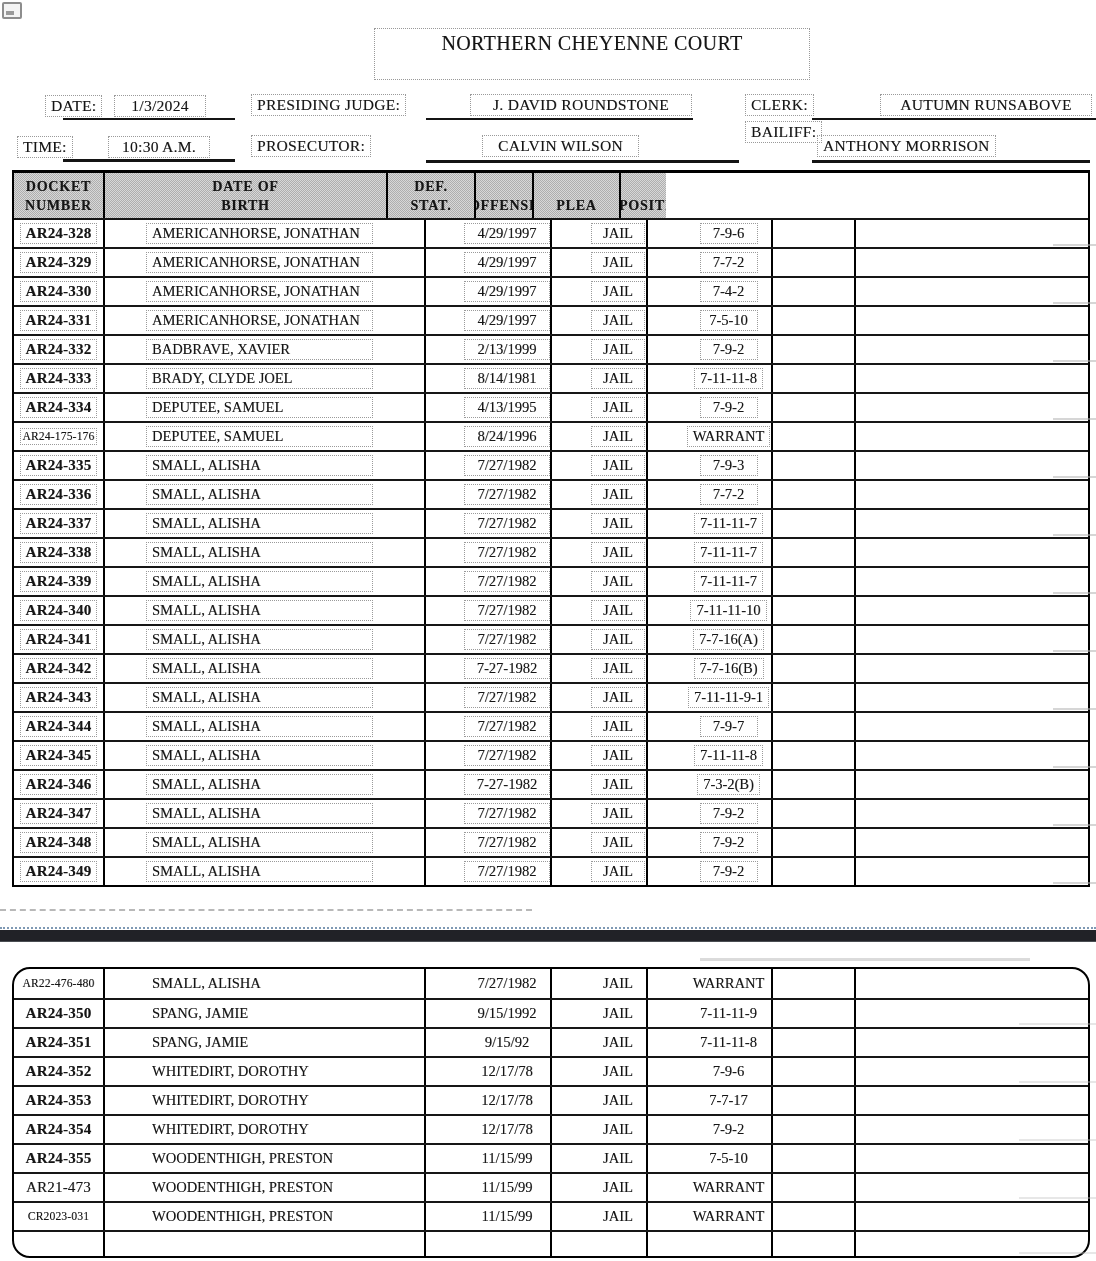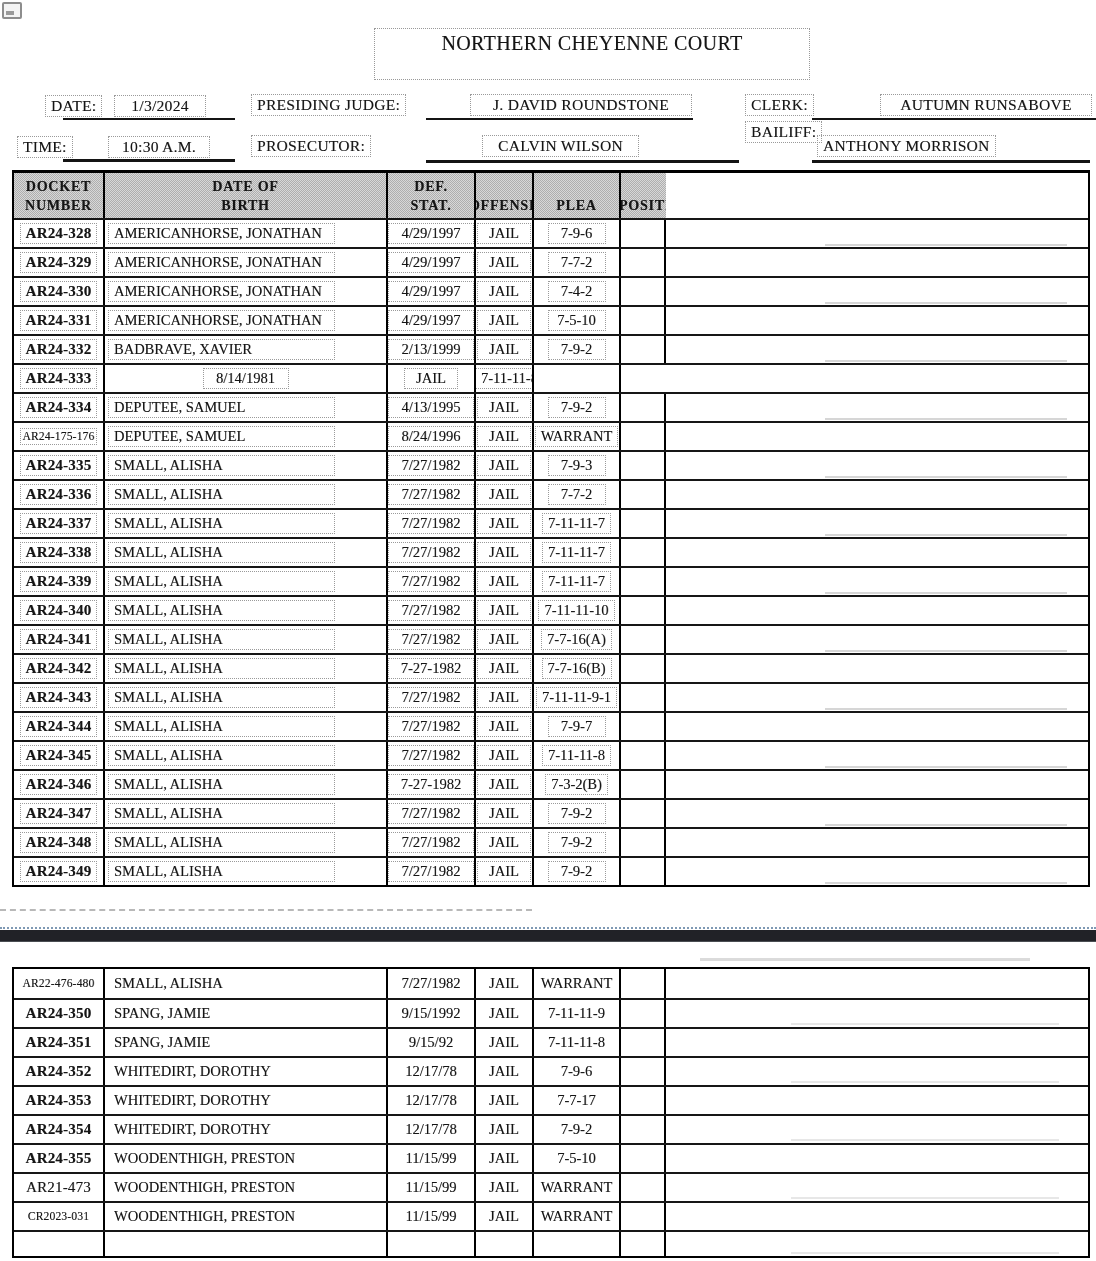--- a/index.html
+++ b/index.html
@@ -17,21 +17,21 @@
   
   .title-box{left:374px;top:28px;width:436px;height:52px;border:1px dotted #999;
     text-align:center;font-size:20px;line-height:25px;letter-spacing:0.4px;padding-top:2px;box-sizing:border-box;}
   
   .flabel,.fvalue{font-size:15.5px;letter-spacing:0.3px;}
   .uline{background:#141414;}
   
   .dtable{position:absolute;left:12px;width:1078px;border:2px solid #000;border-top:3px solid #000;box-sizing:border-box;background:#fff;}
   .hrow,.drow{display:grid;grid-template-columns:91px 283px 88px 58px 87px 45px 418px;box-sizing:border-box;}
   .hrow{height:45px;}
-  .drow{height:29px;border-top:2px solid #161616;}
+  .drow{height:29px;border-top:2px solid #161616;gap:38px;}
   .t2 .drow:first-child{border-top:none;}
   .t2 .drow.empty{height:26px;}
   .cell,.hcell{border-right:2px solid #000;box-sizing:border-box;display:flex;align-items:center;justify-content:center;overflow:hidden;position:relative;}
   .cell:last-child,.hcell:last-child{border-right:none;}
   .cell.name{justify-content:flex-start;padding-left:3px;}
   .cell{font-size:14.5px;}
   .cell.docket .tb{font-weight:bold;font-size:15px;letter-spacing:0.2px;}
   .cell.docket .tb.plain{font-weight:normal;}
   .cell.docket .tb.small{font-size:11.5px;padding:0 1px;}
   .cell.name .tb{min-width:215px;text-align:left;}
@@ -211,20 +211,23 @@
         <div class="cell offense">
           <span class="tb">7-9-2</span>
         </div>
         <div class="cell plea"></div>
         <div class="cell disposition"></div>
       </div>
       <div class="drow">
         <div class="cell docket">
           <span class="tb">AR24-333</span>
         </div>
+        <div class="cell name">
+          <span class="tb">BRADY, CLYDE JOEL</span>
+        </div>
         <div class="cell dob">
           <span class="tb">8/14/1981</span>
         </div>
         <div class="cell stat">
           <span class="tb">JAIL</span>
         </div>
         <div class="cell offense">
           <span class="tb">7-11-11-8</span>
         </div>
         <div class="cell plea"></div>
@@ -554,21 +557,21 @@
         <div class="cell disposition"></div>
       </div>
     </div>
 </div>
 
 <div class="abs faint-dash"></div>
 <div class="abs pb-dots"></div>
 <div class="abs pb-bar"></div>
 <div class="abs smudge-t2"></div>
 
-<div class="dtable t2" style="top:967px;border-top:2px solid #000;">
+<div class="dtable t2" style="top:967px;border-top:2px solid #000;border-radius:18px;">
   <div id="t2-rows">
       <div class="drow">
         <div class="cell docket">
           <span class="tb small plain">AR22-476-480</span>
         </div>
         <div class="cell name">
           <span class="tb">SMALL, ALISHA</span>
         </div>
         <div class="cell dob">
           <span class="tb">7/27/1982</span>

